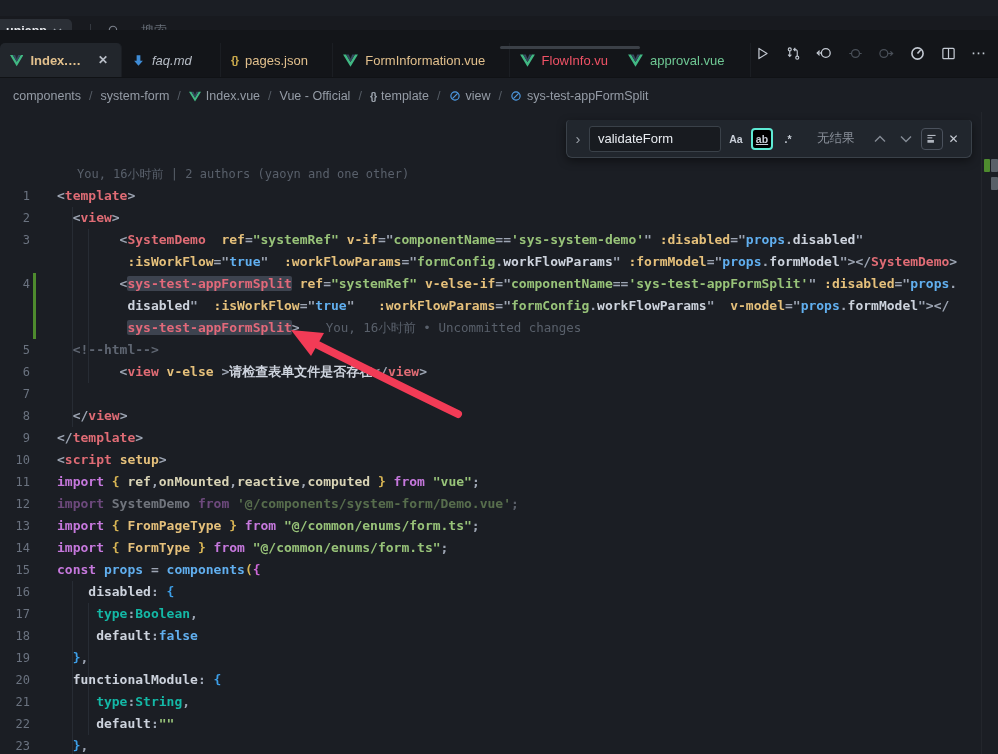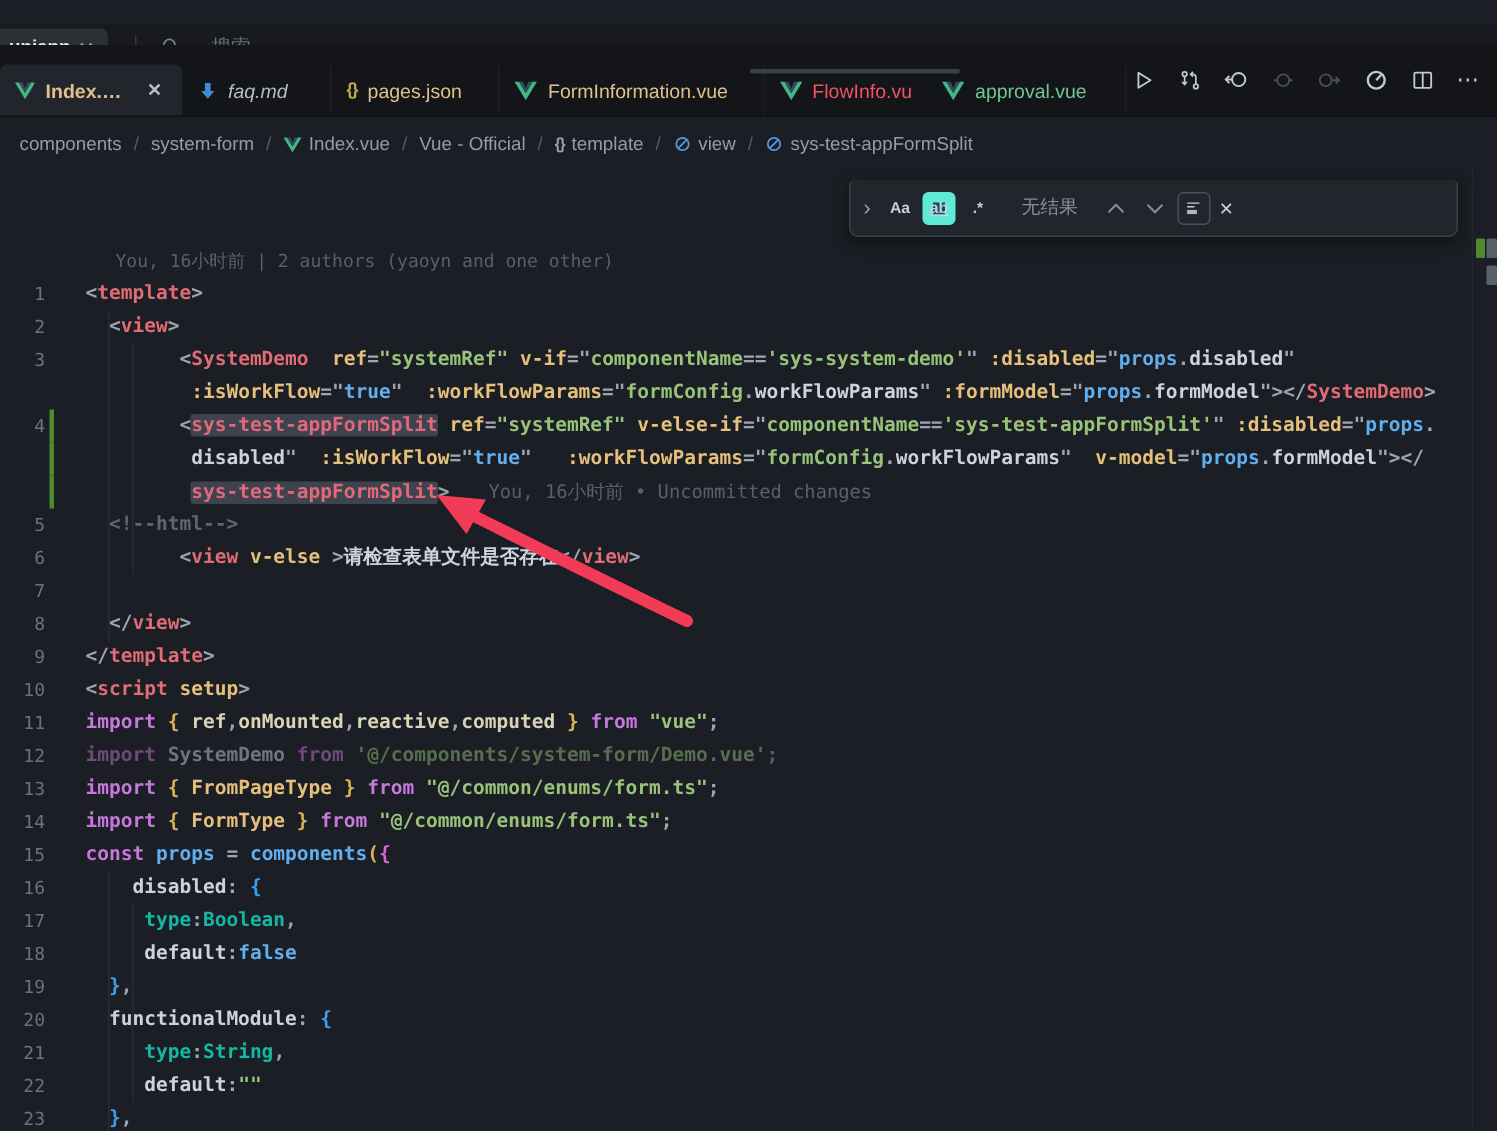--- a/index.html
+++ b/index.html
@@ -37,21 +37,21 @@
   .csep{color:#565d66;margin:0 3px;}
   .braces-ic{color:#9aa1ab;font-weight:700;font-size:10.5px;letter-spacing:-1px;}
   
   #find{position:absolute;left:566px;top:120px;width:406px;height:38px;background:#21262d;border:1px solid #3a4149;
     border-top:none;border-radius:4px 4px 6px 6px;box-shadow:0 3px 10px rgba(0,0,0,.45);display:flex;align-items:center;padding:0 8px 0 4px;gap:4px;z-index:20;}
   .find-collapse{color:#9aa0a8;font-size:15px;width:14px;text-align:center;cursor:pointer;}
   .find-input{width:132px;height:26px;background:#181b20;border:1px solid #3a4149;border-radius:3px;color:#e8ebf0;
     font-size:13px;padding:0 8px;font-family:"Liberation Sans",sans-serif;outline:none;}
   .fbtn{width:22px;height:22px;border-radius:4px;display:flex;align-items:center;justify-content:center;
     color:#c9cfd8;font-size:10.5px;font-weight:700;cursor:pointer;border:1px solid transparent;}
-  .fbtn.on{background:#0c4a6e;border:7px solid #5eead4;}
+  .fbtn.on{background:#000000;border:2px solid #5eead4;}
   .fbtn.boxed{border:1px solid #4a515c;}
   .fresults{color:#8a909a;font-size:12.5px;margin:0 10px 0 14px;white-space:nowrap;}
   .fnav{color:#848b95;}
   .fclose{color:#c8cdd5;font-size:12px;margin-left:2px;cursor:pointer;}
   
   #codearea{position:absolute;left:0;top:163px;width:984px;font:600 13px "DejaVu Sans Mono",monospace;color:#c9d1dc;}
   .crow{display:flex;height:22px;line-height:22px;}
   .gut{width:30px;flex:none;text-align:right;color:#6b7380;font-size:12px;font-weight:400;}
   .chg{width:27px;flex:none;position:relative;}
   .chg.added::before{content:'';position:absolute;left:3px;top:0;bottom:0;width:3px;background:#4e8b2e;}
@@ -234,20 +234,21 @@
     <svg width="12" height="12" viewBox="0 0 16 16" fill="none" stroke="#4f9ee8" stroke-width="1.5">
         <circle cx="8" cy="8" r="5.5"></circle>
         <path d="M4.5 11.5l7-7"></path>
       </svg>
     <span>sys-test-appFormSplit</span>
   </span>
 </div>
 
 <div id="find">
   <span class="find-collapse">›</span>
+  <input class="find-input" value="validateForm" style="">
   <span class="fbtn">Aa</span>
   <span class="fbtn on" style="text-decoration:underline">
       <span>ab</span>
     </span>
   <span class="fbtn">.*</span>
   <span class="fresults">无结果</span>
   <span class="fbtn fnav">
     <svg width="12" height="8" viewBox="0 0 12 8">
         <path d="M1 6.5L6 1.5l5 5" fill="none" stroke="currentColor" stroke-width="1.4"></path>
       </svg>

